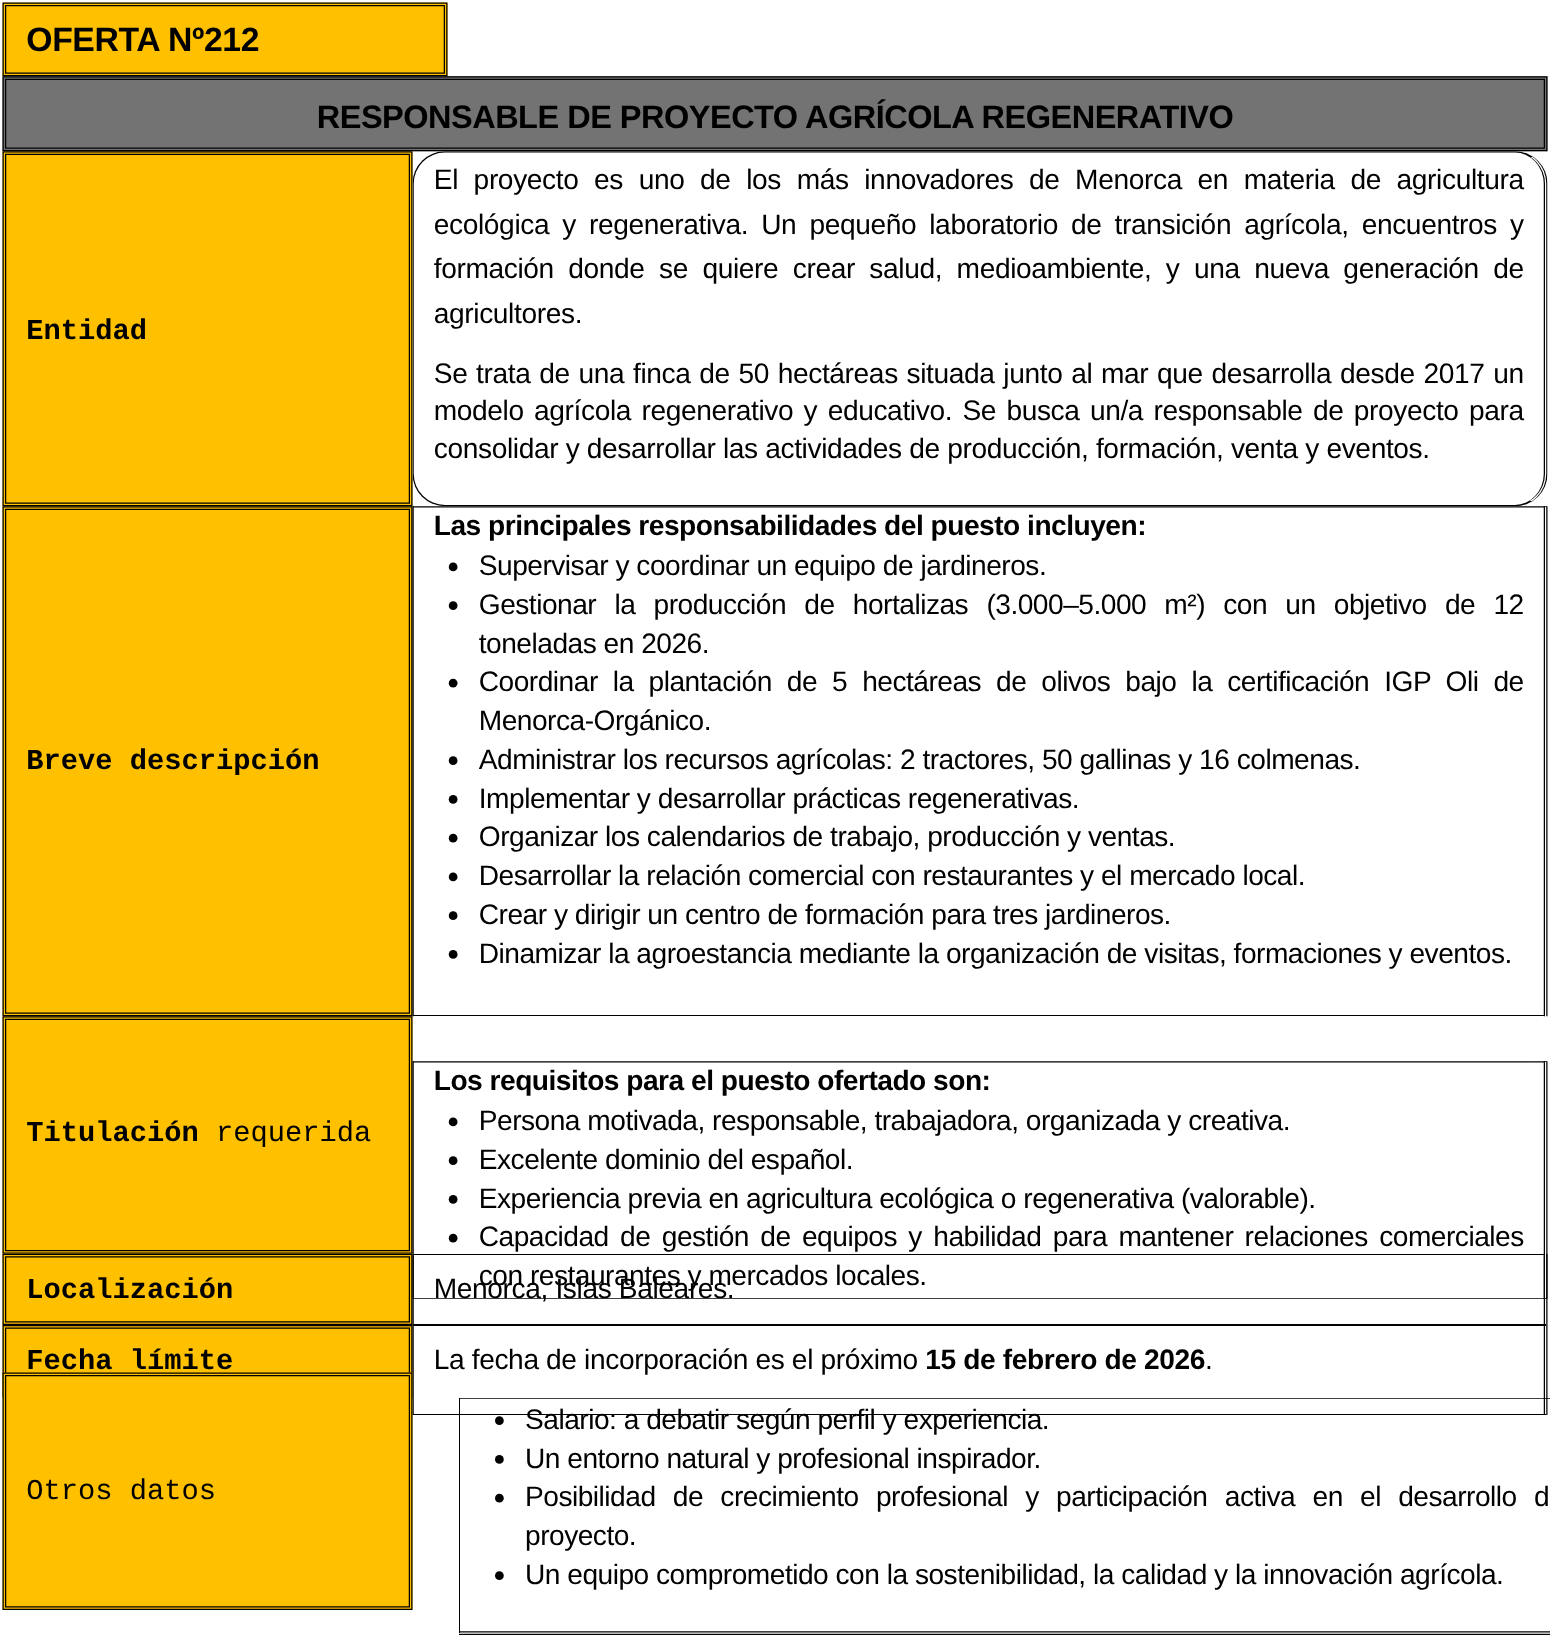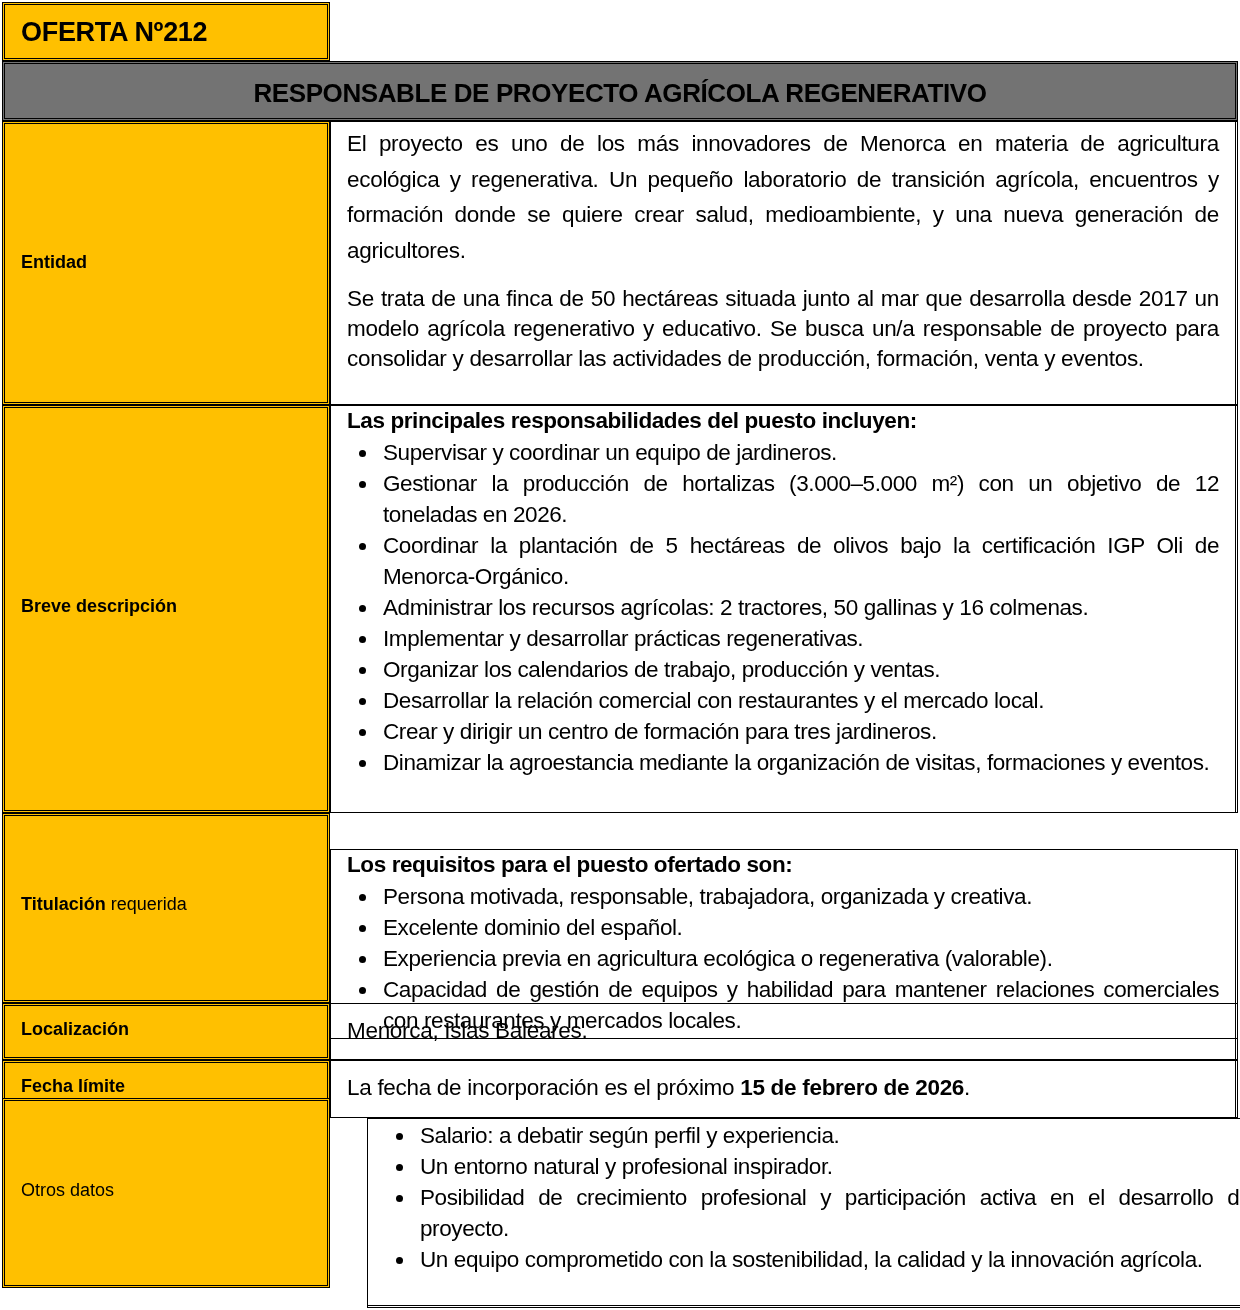--- a/index.html
+++ b/index.html
@@ -1,25 +1,25 @@
 <!DOCTYPE html>
 <html><head>
   <meta charset="utf-8">
   <style>
     html, body { margin: 0; padding: 0; background: #ffffff; }
     body { width: 1240px; height: 1310px; position: relative; overflow: hidden;
       font-family: "Liberation Sans", "DejaVu Sans", sans-serif; color: #000; }
     .abs { position: absolute; box-sizing: border-box; }
     .yellow { background: #ffc000; }
-    #oferta { left: 2px; top: 2px; width: 328px; height: 59px; border: 3px double #000; }
+    #oferta { left: 2px; top: 2px; width: 356px; height: 59px; border: 3px double #000; }
     #oferta span { position: absolute; left: 16px; top: 12px; font-size: 27px; font-weight: bold; letter-spacing: -0.3px; }
     #title-bar { left: 2px; top: 61px; width: 1236px; height: 60px; background: #737373; border: 3px double #000; }
     #title-bar span { position: absolute; left: 0; right: 0; top: 14px; text-align: center; font-size: 26px; font-weight: bold; letter-spacing: -0.4px; }
     .lab { left: 2px; width: 328px; border: 3px double #000; }
-    .lab span { position: absolute; left: 16px; font-size: 18px; }
+    .lab span { position: absolute; left: 16px; font-size: 23px; font-family: Liberation Mono, monospace; }
     .val { left: 330px; width: 908px; border: 1px solid #000; border-right: 3px double #000; }
     .txt { font-size: 22.5px; line-height: 30px; letter-spacing: -0.3px; }
     .justify { text-align: justify; }
     .para { position: absolute; left: 16px; right: 16px; }
     .head { position: absolute; left: 16px; font-weight: bold; font-size: 22.5px; line-height: 30px; letter-spacing: -0.4px; }
     ul.bl { position: absolute; left: 16px; right: 16px; margin: 0; padding: 0; list-style: none; }
     ul.bl li { position: relative; padding-left: 36px; text-align: justify; font-size: 22.5px; line-height: 31px; letter-spacing: -0.4px; }
     ul.bl li .dot { position: absolute; left: 12px; top: 13px; width: 7px; height: 7px; border-radius: 50%; background: #000; }
     b { font-weight: bold; }
   </style>
@@ -29,21 +29,21 @@
 <div id="oferta" class="abs yellow">
   <span>OFERTA Nº212</span>
 </div>
 <div id="title-bar" class="abs">
   <span>RESPONSABLE DE PROYECTO AGRÍCOLA REGENERATIVO</span>
 </div>
 
 <div class="abs lab yellow" style="top:121px;height:284px;">
   <span style="top:128px;font-weight:bold;">Entidad</span>
 </div>
-<div class="abs val" style="top:121px;height:284px;">
+<div class="abs val" style="top:121px;height:284px;border-radius:26px;">
   <div class="para txt justify" style="top:4px;line-height:35.5px;">El proyecto es uno de los más innovadores de Menorca en materia de agricultura ecológica y regenerativa. Un pequeño laboratorio de transición agrícola, encuentros y formación donde se quiere crear salud, medioambiente, y una nueva generación de agricultores.</div>
   <div class="para txt justify" style="top:162px;">Se trata de una finca de 50 hectáreas situada junto al mar que desarrolla desde 2017 un modelo agrícola regenerativo y educativo. Se busca un/a responsable de proyecto para consolidar y desarrollar las actividades de producción, formación, venta y eventos.</div>
 </div>
 
 <div class="abs lab yellow" style="top:405px;height:408px;">
   <span style="top:188px;font-weight:bold;">Breve descripción</span>
 </div>
 <div class="abs val" style="top:405px;height:408px;">
   <div class="head" style="top:0px;">Las principales responsabilidades del puesto incluyen:</div>
   <ul class="bl" id="desc-list" style="top:31px;">
@@ -75,21 +75,21 @@
 <div class="abs lab yellow" style="top:1003px;height:57px;">
   <span style="top:13px;font-weight:bold;">Localización</span>
 </div>
 <div class="abs val" style="top:1003px;height:57px;padding-left:48px;">
   <div class="para txt" style="top:12px;">Menorca, Islas Baleares.</div>
 </div>
 
 <div class="abs lab yellow" style="top:1060px;height:58px;">
   <span style="top:13px;font-weight:bold;">Fecha límite</span>
 </div>
-<div class="abs val" style="top:1060px;height:58px;">
+<div class="abs val" style="top:1060px;height:72px;">
   <div class="para txt" style="top:12px;"><span>La fecha de incorporación es el próximo </span><b>15 de febrero de 2026</b><span>.</span></div>
 </div>
 
 <div class="abs lab yellow" style="top:1098px;height:190px;text-align:right;">
   <span style="top:79px;">Otros datos</span>
 </div>
 <div class="abs val" style="top:1118px;height:190px;border-bottom:3px double #000;margin-left:37px;">
   <ul class="bl" id="otros-list" style="top:1px;">
       <li><span class="dot"></span><span>Salario: a debatir según perfil y experiencia.</span></li>
       <li><span class="dot"></span><span>Un entorno natural y profesional inspirador.</span></li>

